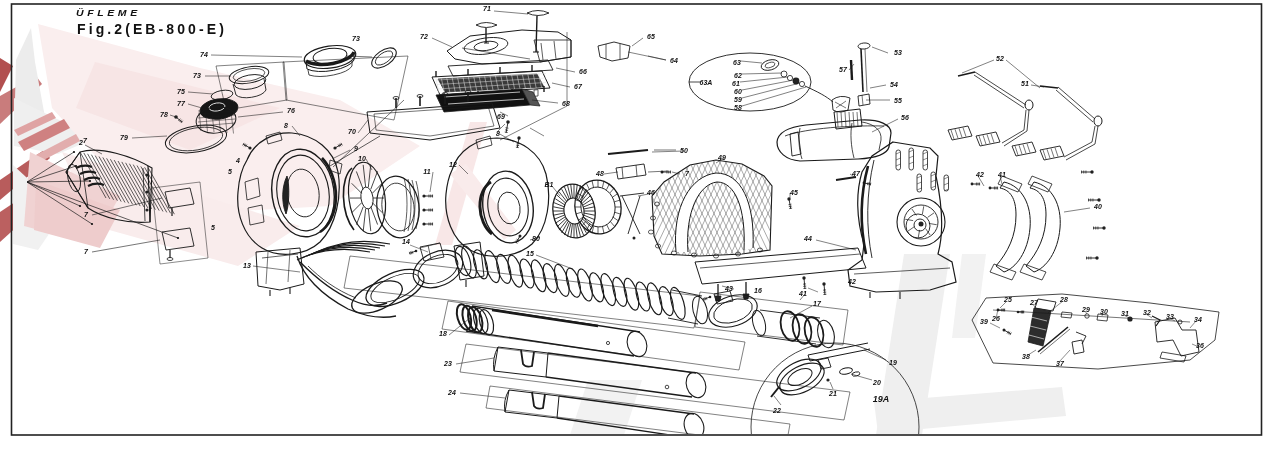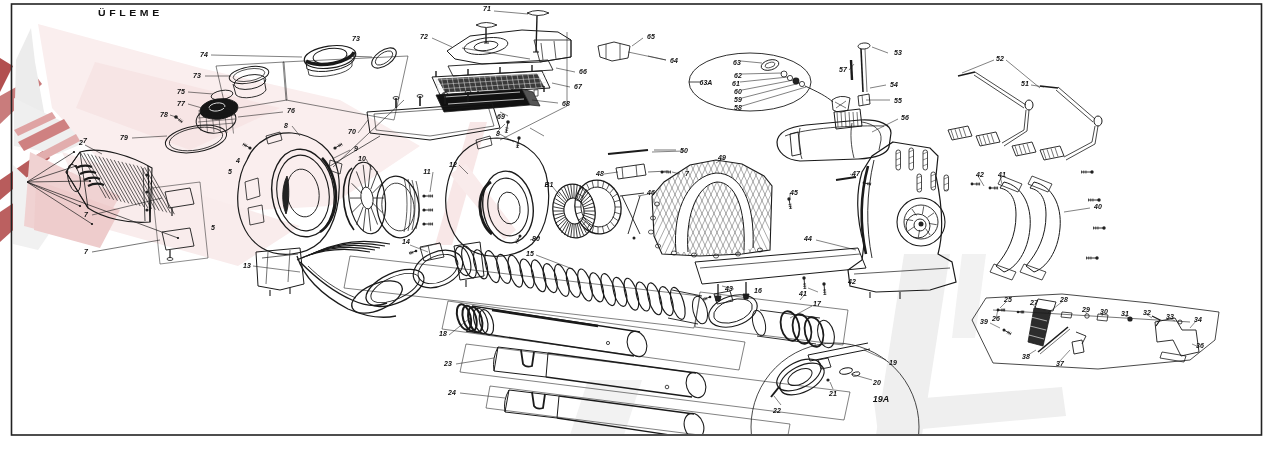--- a/index.html
+++ b/index.html
@@ -1,19 +1,19 @@
 <!DOCTYPE html>
 <html><head>
 <meta charset="utf-8">
 <style>
   html,body { margin:0; padding:0; background:#fff; }
   #page { position:relative; width:1269px; height:450px; background:#fff;
           font-family:"Liberation Sans", sans-serif; overflow:hidden; }
-  .t1 { position:absolute; left:98px; top:6px; font-size:10.5px; font-weight:bold;
-        letter-spacing:3.6px; color:#111; transform:scaleY(0.95); transform-origin:left top; }
+  .t1 { position:absolute; left:76px; top:6px; font-size:10.5px; font-weight:bold;
+        letter-spacing:3.6px; color:#111; transform:scaleY(0.95); transform-origin:left top;font-style:italic; }
   .t2 { position:absolute; left:77px; top:21px; font-size:14px; font-weight:bold;
         letter-spacing:3.1px; color:#111; }
 </style>
 </head>
 <body>
 <div id="page">
 <svg width="1269" height="450" viewBox="0 0 1269 450">
 <defs>
   <clipPath id="pg">
           <rect x="12" y="5" width="1249" height="429"></rect>
@@ -911,13 +911,14 @@
 <text x="1200" y="348" font-size="7" font-style="italic" font-weight="bold" fill="#111" text-anchor="middle">36</text>
 <text x="1026" y="359" font-size="7" font-style="italic" font-weight="bold" fill="#111" text-anchor="middle">38</text>
 <text x="1060" y="366" font-size="7" font-style="italic" font-weight="bold" fill="#111" text-anchor="middle">37</text>
 <text x="984" y="324" font-size="7" font-style="italic" font-weight="bold" fill="#111" text-anchor="middle">39</text>
 <text x="881" y="402" font-size="9" font-style="italic" font-weight="bold" fill="#111" text-anchor="middle">19A</text>
 </g>
 </g>
 <rect x="11.5" y="4" width="1250" height="431" fill="none" stroke="#222" stroke-width="1.6"></rect>
 </svg>
 <div class="t1">ÜFLEME</div>
+<div class="t2">Fig.2(EB-800-E)</div>
 </div>
 
 </body></html>

